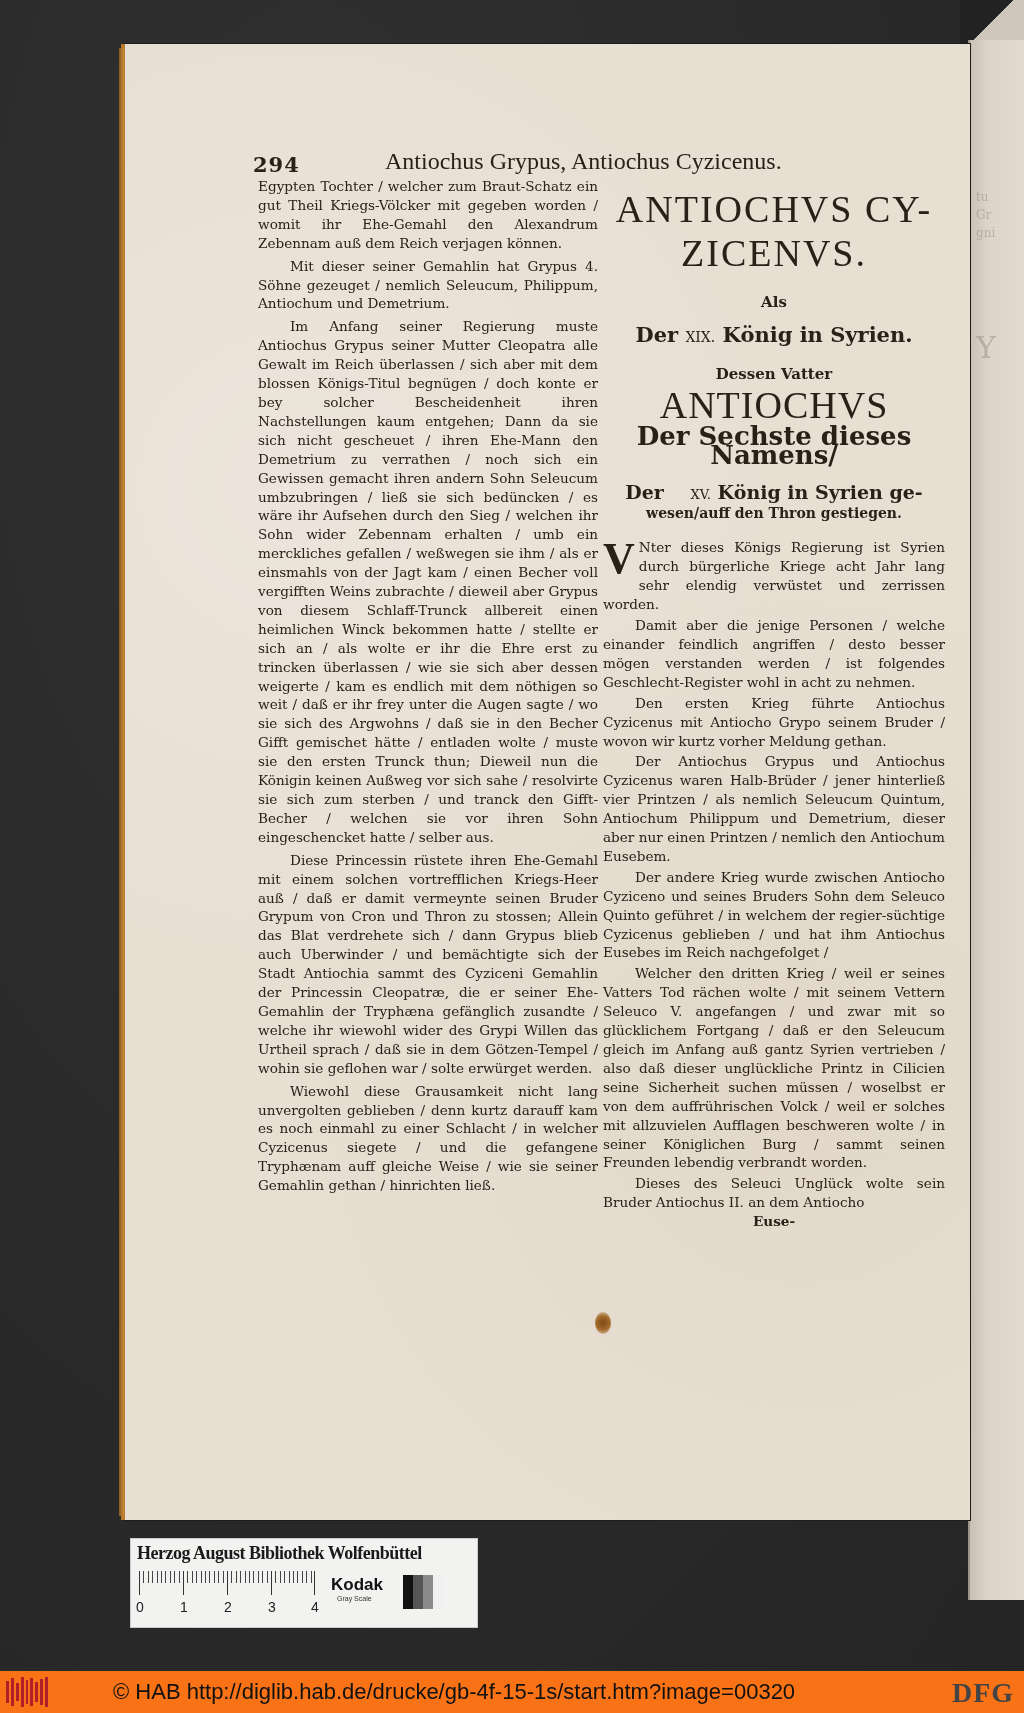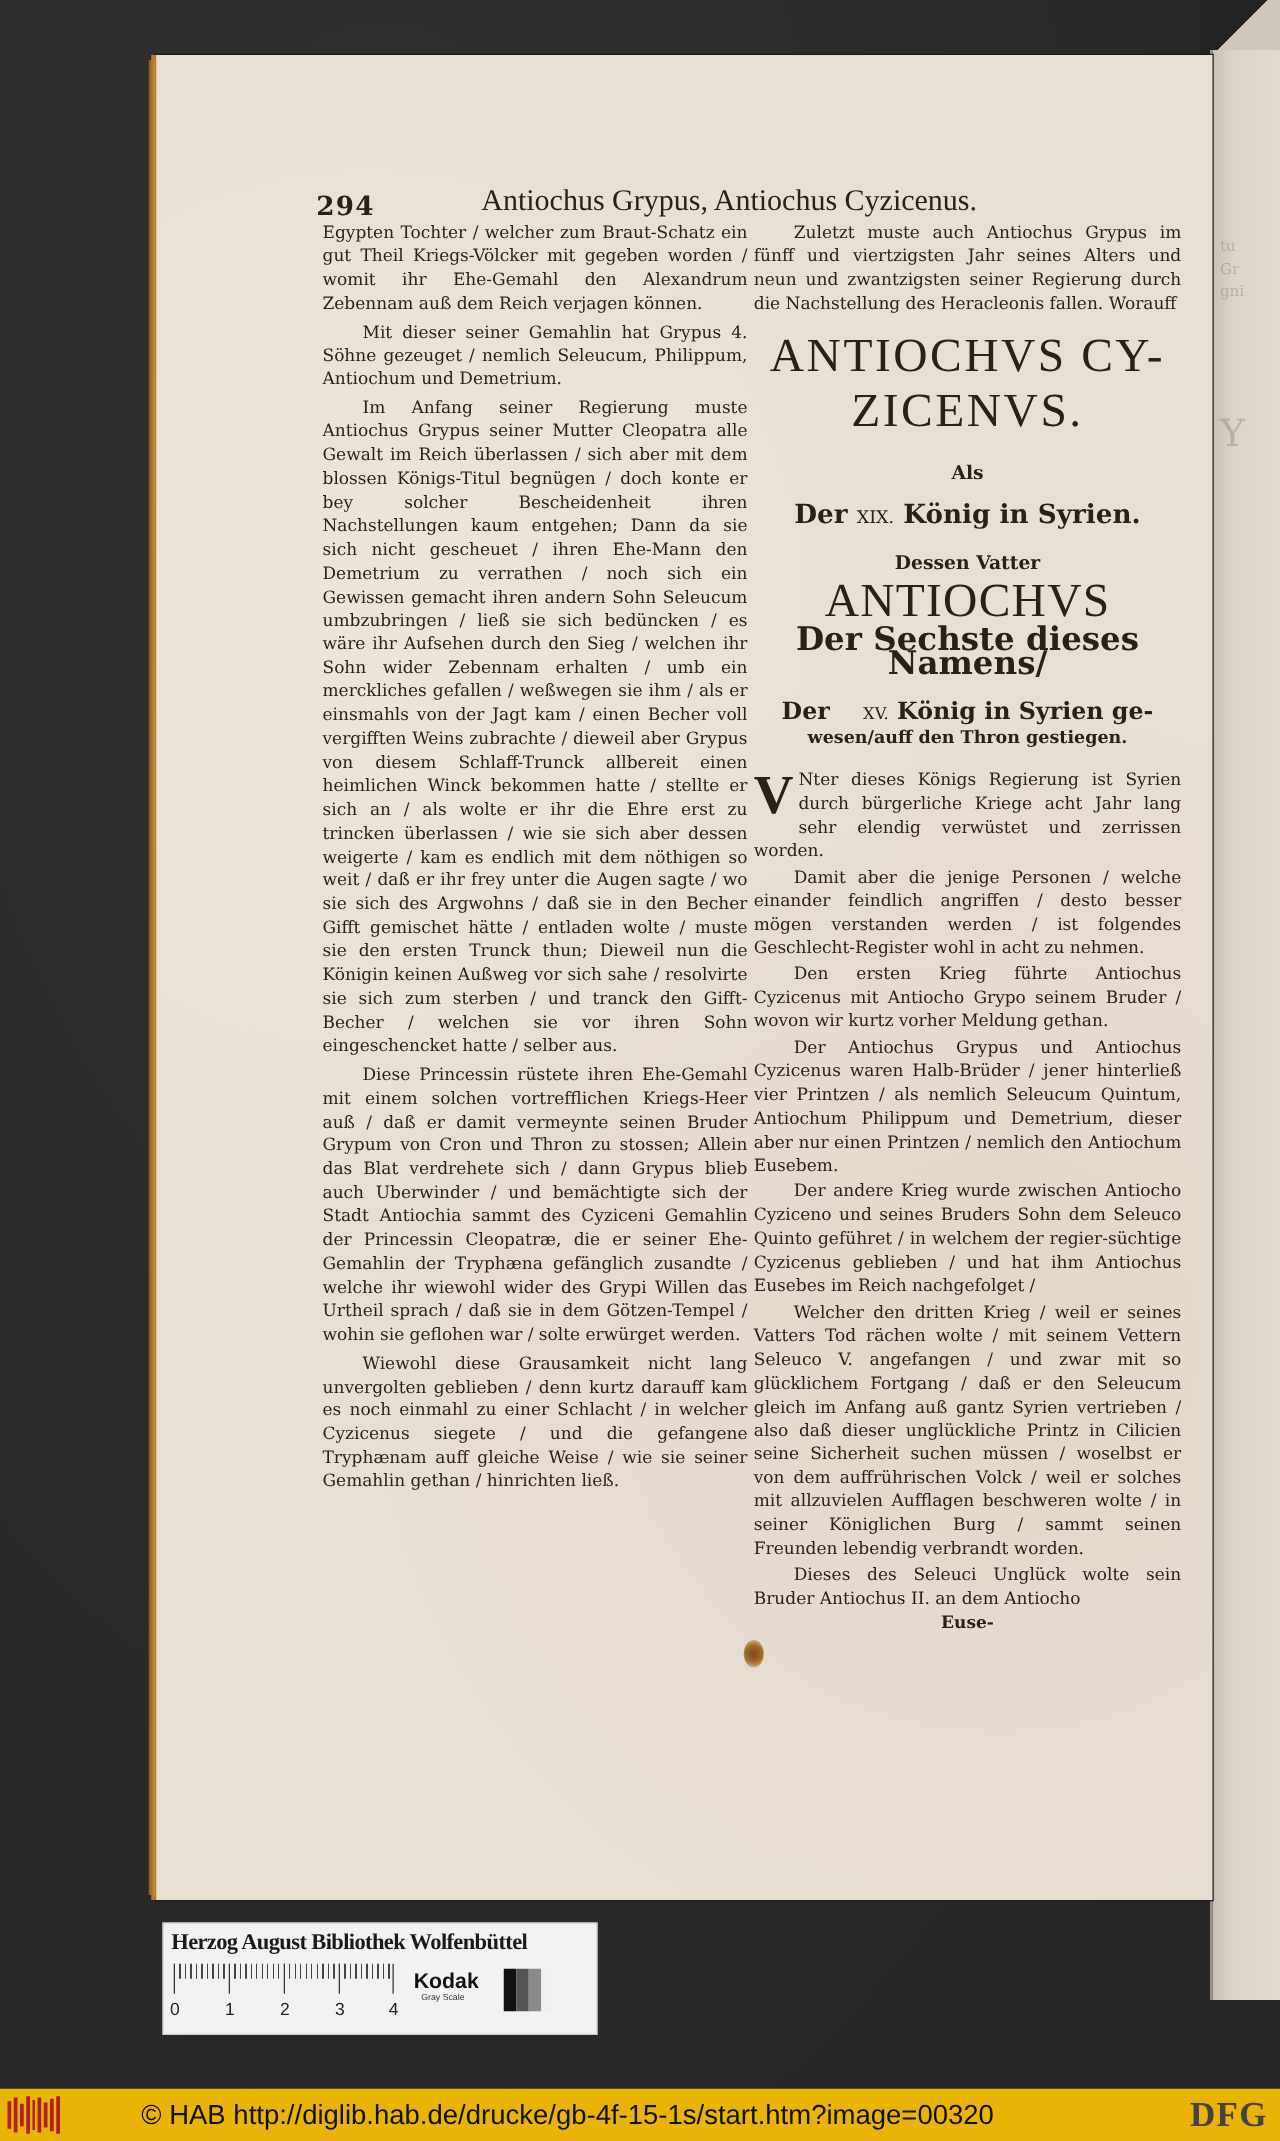--- a/index.html
+++ b/index.html
@@ -107,21 +107,21 @@
     font-weight:bold; font-size:17px; color:#111;
   }
   .grayscale-label {
     position:absolute; left:206px; top:56px; font-family:"Liberation Sans", sans-serif;
     font-size:7px; color:#333;
   }
   .swatches { position:absolute; left:272px; top:36px; width:40px; height:34px; display:flex; }
   .swatches span { flex:1; }
   
   .footer {
-    position:absolute; left:0; top:1671px; width:1024px; height:42px; background:#eab308;
+    position:absolute; left:0; top:1671px; width:1024px; height:42px; background:#f97316;
   }
   .footer-logo { position:absolute; left:6px; top:6px; width:42px; height:30px; display:flex; gap:2px; align-items:center; }
   .footer-logo span { display:block; width:3px; background:#b0202a; }
   .footer-text {
     position:absolute; left:113px; top:8px; font-family:"Liberation Sans", sans-serif;
     font-size:22px; color:#111; white-space:nowrap;
   }
   .dfg {
     position:absolute; left:952px; top:6px; font-family:Liberation Serif, serif;
     font-weight:bold; font-size:28px; color:#444; letter-spacing:1px;
@@ -146,21 +146,20 @@
 
   <div class="col col-left">
     <p class="noindent">Egypten Tochter / welcher zum Braut-Schatz ein gut Theil Kriegs-Völcker mit gegeben worden / womit ihr Ehe-Gemahl den Alexandrum Zebennam auß dem Reich verjagen können.</p>
     <p style="margin-top:4px;">Mit dieser seiner Gemahlin hat Grypus 4. Söhne gezeuget / nemlich Seleucum, Philippum, Antiochum und Demetrium.</p>
     <p style="margin-top:4px;">Im Anfang seiner Regierung muste Antiochus Grypus seiner Mutter Cleopatra alle Gewalt im Reich überlassen / sich aber mit dem blossen Königs-Titul begnügen / doch konte er bey solcher Bescheidenheit ihren Nachstellungen kaum entgehen; Dann da sie sich nicht gescheuet / ihren Ehe-Mann den Demetrium zu verrathen / noch sich ein Gewissen gemacht ihren andern Sohn Seleucum umbzubringen / ließ sie sich bedüncken / es wäre ihr Aufsehen durch den Sieg / welchen ihr Sohn wider Zebennam erhalten / umb ein merckliches gefallen / weßwegen sie ihm / als er einsmahls von der Jagt kam / einen Becher voll vergifften Weins zubrachte / dieweil aber Grypus von diesem Schlaff-Trunck allbereit einen heimlichen Winck bekommen hatte / stellte er sich an / als wolte er ihr die Ehre erst zu trincken überlassen / wie sie sich aber dessen weigerte / kam es endlich mit dem nöthigen so weit / daß er ihr frey unter die Augen sagte / wo sie sich des Argwohns / daß sie in den Becher Gifft gemischet hätte / entladen wolte / muste sie den ersten Trunck thun; Dieweil nun die Königin keinen Außweg vor sich sahe / resolvirte sie sich zum sterben / und tranck den Gifft-Becher / welchen sie vor ihren Sohn eingeschencket hatte / selber aus.</p>
     <p style="margin-top:4px;">Diese Princessin rüstete ihren Ehe-Gemahl mit einem solchen vortrefflichen Kriegs-Heer auß / daß er damit vermeynte seinen Bruder Grypum von Cron und Thron zu stossen; Allein das Blat verdrehete sich / dann Grypus blieb auch Uberwinder / und bemächtigte sich der Stadt Antiochia sammt des Cyziceni Gemahlin der Princessin Cleopatræ, die er seiner Ehe-Gemahlin der Tryphæna gefänglich zusandte / welche ihr wiewohl wider des Grypi Willen das Urtheil sprach / daß sie in dem Götzen-Tempel / wohin sie geflohen war / solte erwürget werden.</p>
     <p style="margin-top:4px;">Wiewohl diese Grausamkeit nicht lang unvergolten geblieben / denn kurtz darauff kam es noch einmahl zu einer Schlacht / in welcher Cyzicenus siegete / und die gefangene Tryphænam auff gleiche Weise / wie sie seiner Gemahlin gethan / hinrichten ließ.</p>
   </div>
 
   <div class="col col-right">
-    <p>Zuletzt muste auch Antiochus Grypus im fünff und viertzigsten Jahr seines Alters und neun und zwantzigsten seiner Regierung durch die Nachstellung des Heracleonis fallen. Worauff</p>
 
     <div class="title-block">
       <div class="big-title" style="margin-top:10px;">ANTIOCHVS CY-</div>
       <div class="big-title l2">ZICENVS.</div>
       <div class="als">Als</div>
       <div class="king1">
         <span>Der</span>
         <span class="roman">XIX.</span>
         <span>König in Syrien.</span>
       </div>

